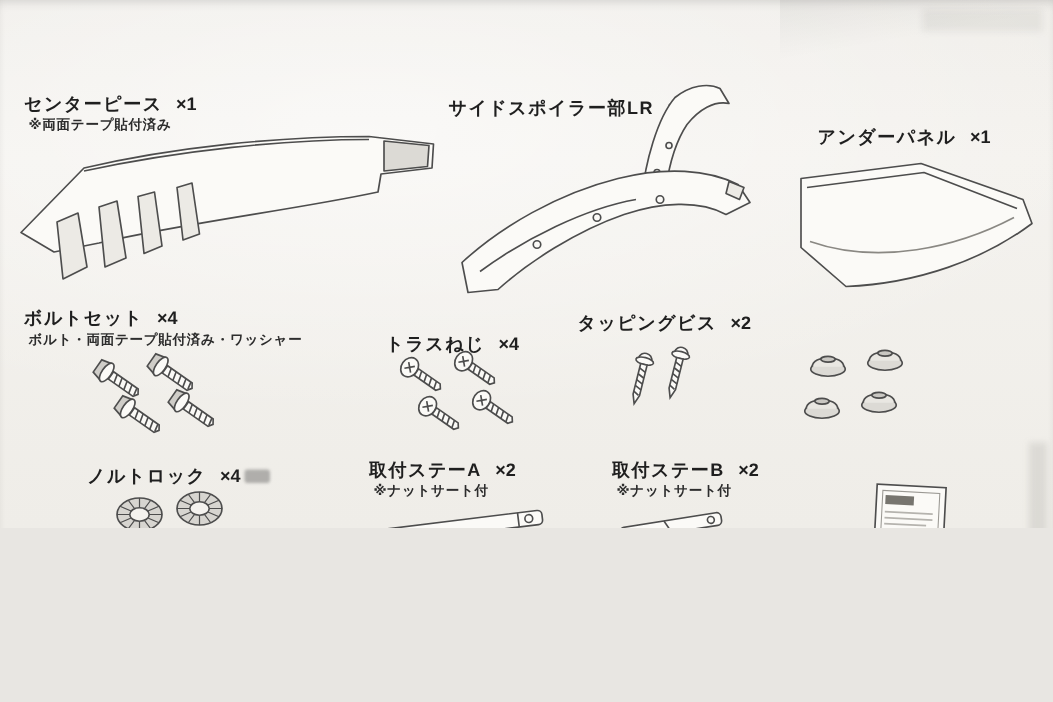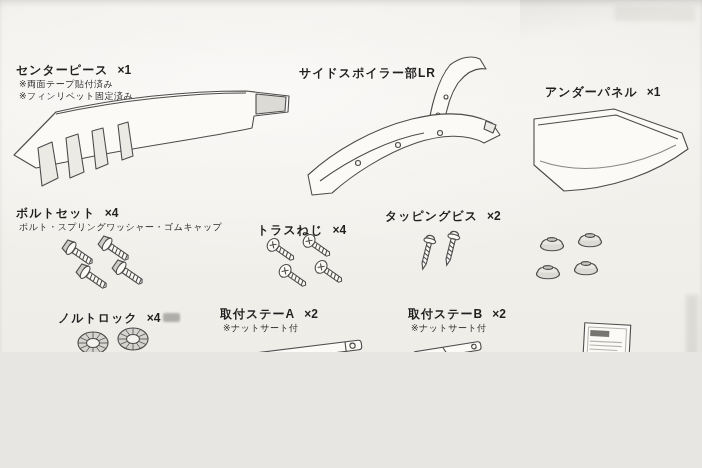--- a/index.html
+++ b/index.html
@@ -7,21 +7,21 @@
     position:relative;width:702px;height:352px;overflow:hidden;
     background:
       radial-gradient(120% 90% at 35% 25%, rgba(255,255,255,.55), rgba(0,0,0,0) 60%),
       linear-gradient(180deg,#f0eeea 0%,#f4f2ee 30%,#efede8 100%);
     font-family:"Liberation Sans","DejaVu Sans",sans-serif;
     color:#1f1f1f;
   }
   .caption{position:absolute;white-space:nowrap;}
   .lbl{font-size:12px;font-weight:700;letter-spacing:1px;}
   .qty{font-size:12px;font-weight:700;margin-left:9px;}
-  .note{font-size:9px;font-weight:400;color:#2d2d2d;letter-spacing:.5px;line-height:1.3;margin-left:3px;}
+  .note{font-size:9px;font-weight:700;color:#2d2d2d;letter-spacing:.5px;line-height:1.3;margin-left:3px;}
   .art{position:absolute;}
   .smudge{position:absolute;pointer-events:none;}
   .smudge-a{left:163px;top:313px;width:17px;height:9px;background:rgba(70,70,70,.38);filter:blur(1.2px);border-radius:2px;}
   .smudge-b{left:686px;top:295px;width:12px;height:70px;background:rgba(120,118,112,.16);filter:blur(2px);}
   .smudge-c{left:615px;top:6px;width:80px;height:15px;background:rgba(150,148,142,.13);filter:blur(2px);}
   .crease{left:520px;top:0;width:182px;height:42px;background:linear-gradient(170deg,rgba(0,0,0,.05),transparent 55%);}
   .edge-shade{left:0;top:0;width:702px;height:468px;box-shadow:inset 0 4px 8px -4px rgba(0,0,0,.18), inset 0 -4px 8px -5px rgba(0,0,0,.12);}
   svg{overflow:visible;}
 </style>
 </head>
@@ -31,21 +31,20 @@
 
   <div class="smudge smudge-a"></div>
   <div class="smudge smudge-b"></div>
   <div class="smudge smudge-c"></div>
   <div class="smudge crease"></div>
   <div class="smudge edge-shade"></div>
 
   <div class="caption" style="left:16px;top:60px">
     <span class="lbl">センターピース</span><span class="qty">×1</span>
     <div class="note">※両面テープ貼付済み</div>
-    <div class="note">※フィンリベット固定済み</div>
   </div>
   <svg class="art" style="left:6px;top:82px" width="292" height="108" viewBox="0 0 292 108">
     <g stroke="#4d4d4d" stroke-width="1.1" fill="#fbfaf7" stroke-linejoin="round">
       <path d="M8,73 L50,30 C110,16 180,9 240,9 L283,14 L282,30 L248,34 L246,46 C190,58 120,66 60,80 L30,86 Z"></path>
       <path d="M250,12 L280,15 L279,29 L250,32 Z" fill="#dcdad5"></path>
       <path d="M50,32 C115,18 185,11 240,11" fill="none"></path>
       <path d="M32,66 L46,60 L52,96 L36,104 Z" fill="#eceae5"></path>
       <path d="M60,56 L72,52 L78,90 L64,96 Z" fill="#eceae5"></path>
       <path d="M86,49 L97,46 L102,82 L90,87 Z" fill="#eceae5"></path>
       <path d="M112,43 L122,40 L127,74 L116,78 Z" fill="#eceae5"></path>
@@ -75,21 +74,21 @@
   <svg class="art" style="left:526px;top:103px" width="170" height="95" viewBox="0 0 170 95">
     <g stroke="#4d4d4d" stroke-width="1.1" fill="#fbfaf7" stroke-linejoin="round">
       <path d="M8,16 L88,6 L156,30 L162,46 C130,70 86,86 38,88 L8,62 Z"></path>
       <path d="M12,22 L90,12 L152,36" fill="none"></path>
       <path d="M14,58 C60,74 112,62 150,42" fill="none" stroke="#8a8883"></path>
     </g>
   </svg>
 
   <div class="caption" style="left:16px;top:203px">
     <span class="lbl">ボルトセット</span><span class="qty">×4</span>
-    <div class="note">ボルト・スプリングワッシャー・ゴムキャップ</div>
+    <div class="note">ボルト・両面テープ貼付済み・ワッシャー</div>
   </div>
   <svg class="art" style="left:55px;top:230px" width="120" height="68" viewBox="0 0 120 68">
     <defs>
       <g id="boltSym" stroke="#4d4d4d" stroke-width="1.1" fill="#fbfaf7">
         <path d="M0,-5 L6,-6.5 L6,6.5 L0,5 Z" fill="#cfcdc8"></path>
         <ellipse cx="7.5" cy="0" rx="3.2" ry="7.2"></ellipse>
         <path d="M11,-3 L31,-3 L33,0 L31,3 L11,3 Z"></path>
         <path d="M14,-3 L15.5,3 M18,-3 L19.5,3 M22,-3 L23.5,3 M26,-3 L27.5,3 M30,-3 L31,2" fill="none"></path>
       </g>
     </defs>
@@ -157,21 +156,21 @@
         <path d="M6.5,0 L15,0 M5.6,2.3 L13,5.5 M3.3,3.9 L7.5,9.5 M0,4.5 L0,11 M-3.3,3.9 L-7.5,9.5 M-5.6,2.3 L-13,5.5 M-6.5,0 L-15,0 M-5.6,-2.3 L-13,-5.5 M-3.3,-3.9 L-7.5,-9.5 M0,-4.5 L0,-11 M3.3,-3.9 L7.5,-9.5 M5.6,-2.3 L13,-5.5" fill="none" stroke-width="0.8"></path>
         <ellipse cx="0" cy="0" rx="6.5" ry="4.5" fill="#f4f2ee"></ellipse>
       </g>
     </defs>
     <use href="#washSym" transform="translate(25,17)"></use>
     <use href="#washSym" transform="translate(65,13)"></use>
     <use href="#washSym" transform="translate(22,52)"></use>
     <use href="#washSym" transform="translate(62,48)"></use>
   </svg>
 
-  <div class="caption" style="left:220px;top:304px">
+  <div class="caption" style="left:246px;top:304px">
     <span class="lbl">取付ステーA</span><span class="qty">×2</span>
     <div class="note">※ナットサート付</div>
   </div>
   <svg class="art" style="left:206px;top:328px" width="168" height="88" viewBox="0 0 168 88">
     <g transform="translate(8,30) rotate(-7)" stroke="#4d4d4d" stroke-width="1.1" fill="#fbfaf7">
       <rect x="0" y="0" width="148" height="9.5" rx="3"></rect>
       <circle cx="9" cy="4.7" r="2.6"></circle>
         <circle cx="139" cy="4.7" r="2.6"></circle>
       <path d="M16,0 L16,9.5 M132,0 L132,9.5" fill="none"></path>
     </g>

